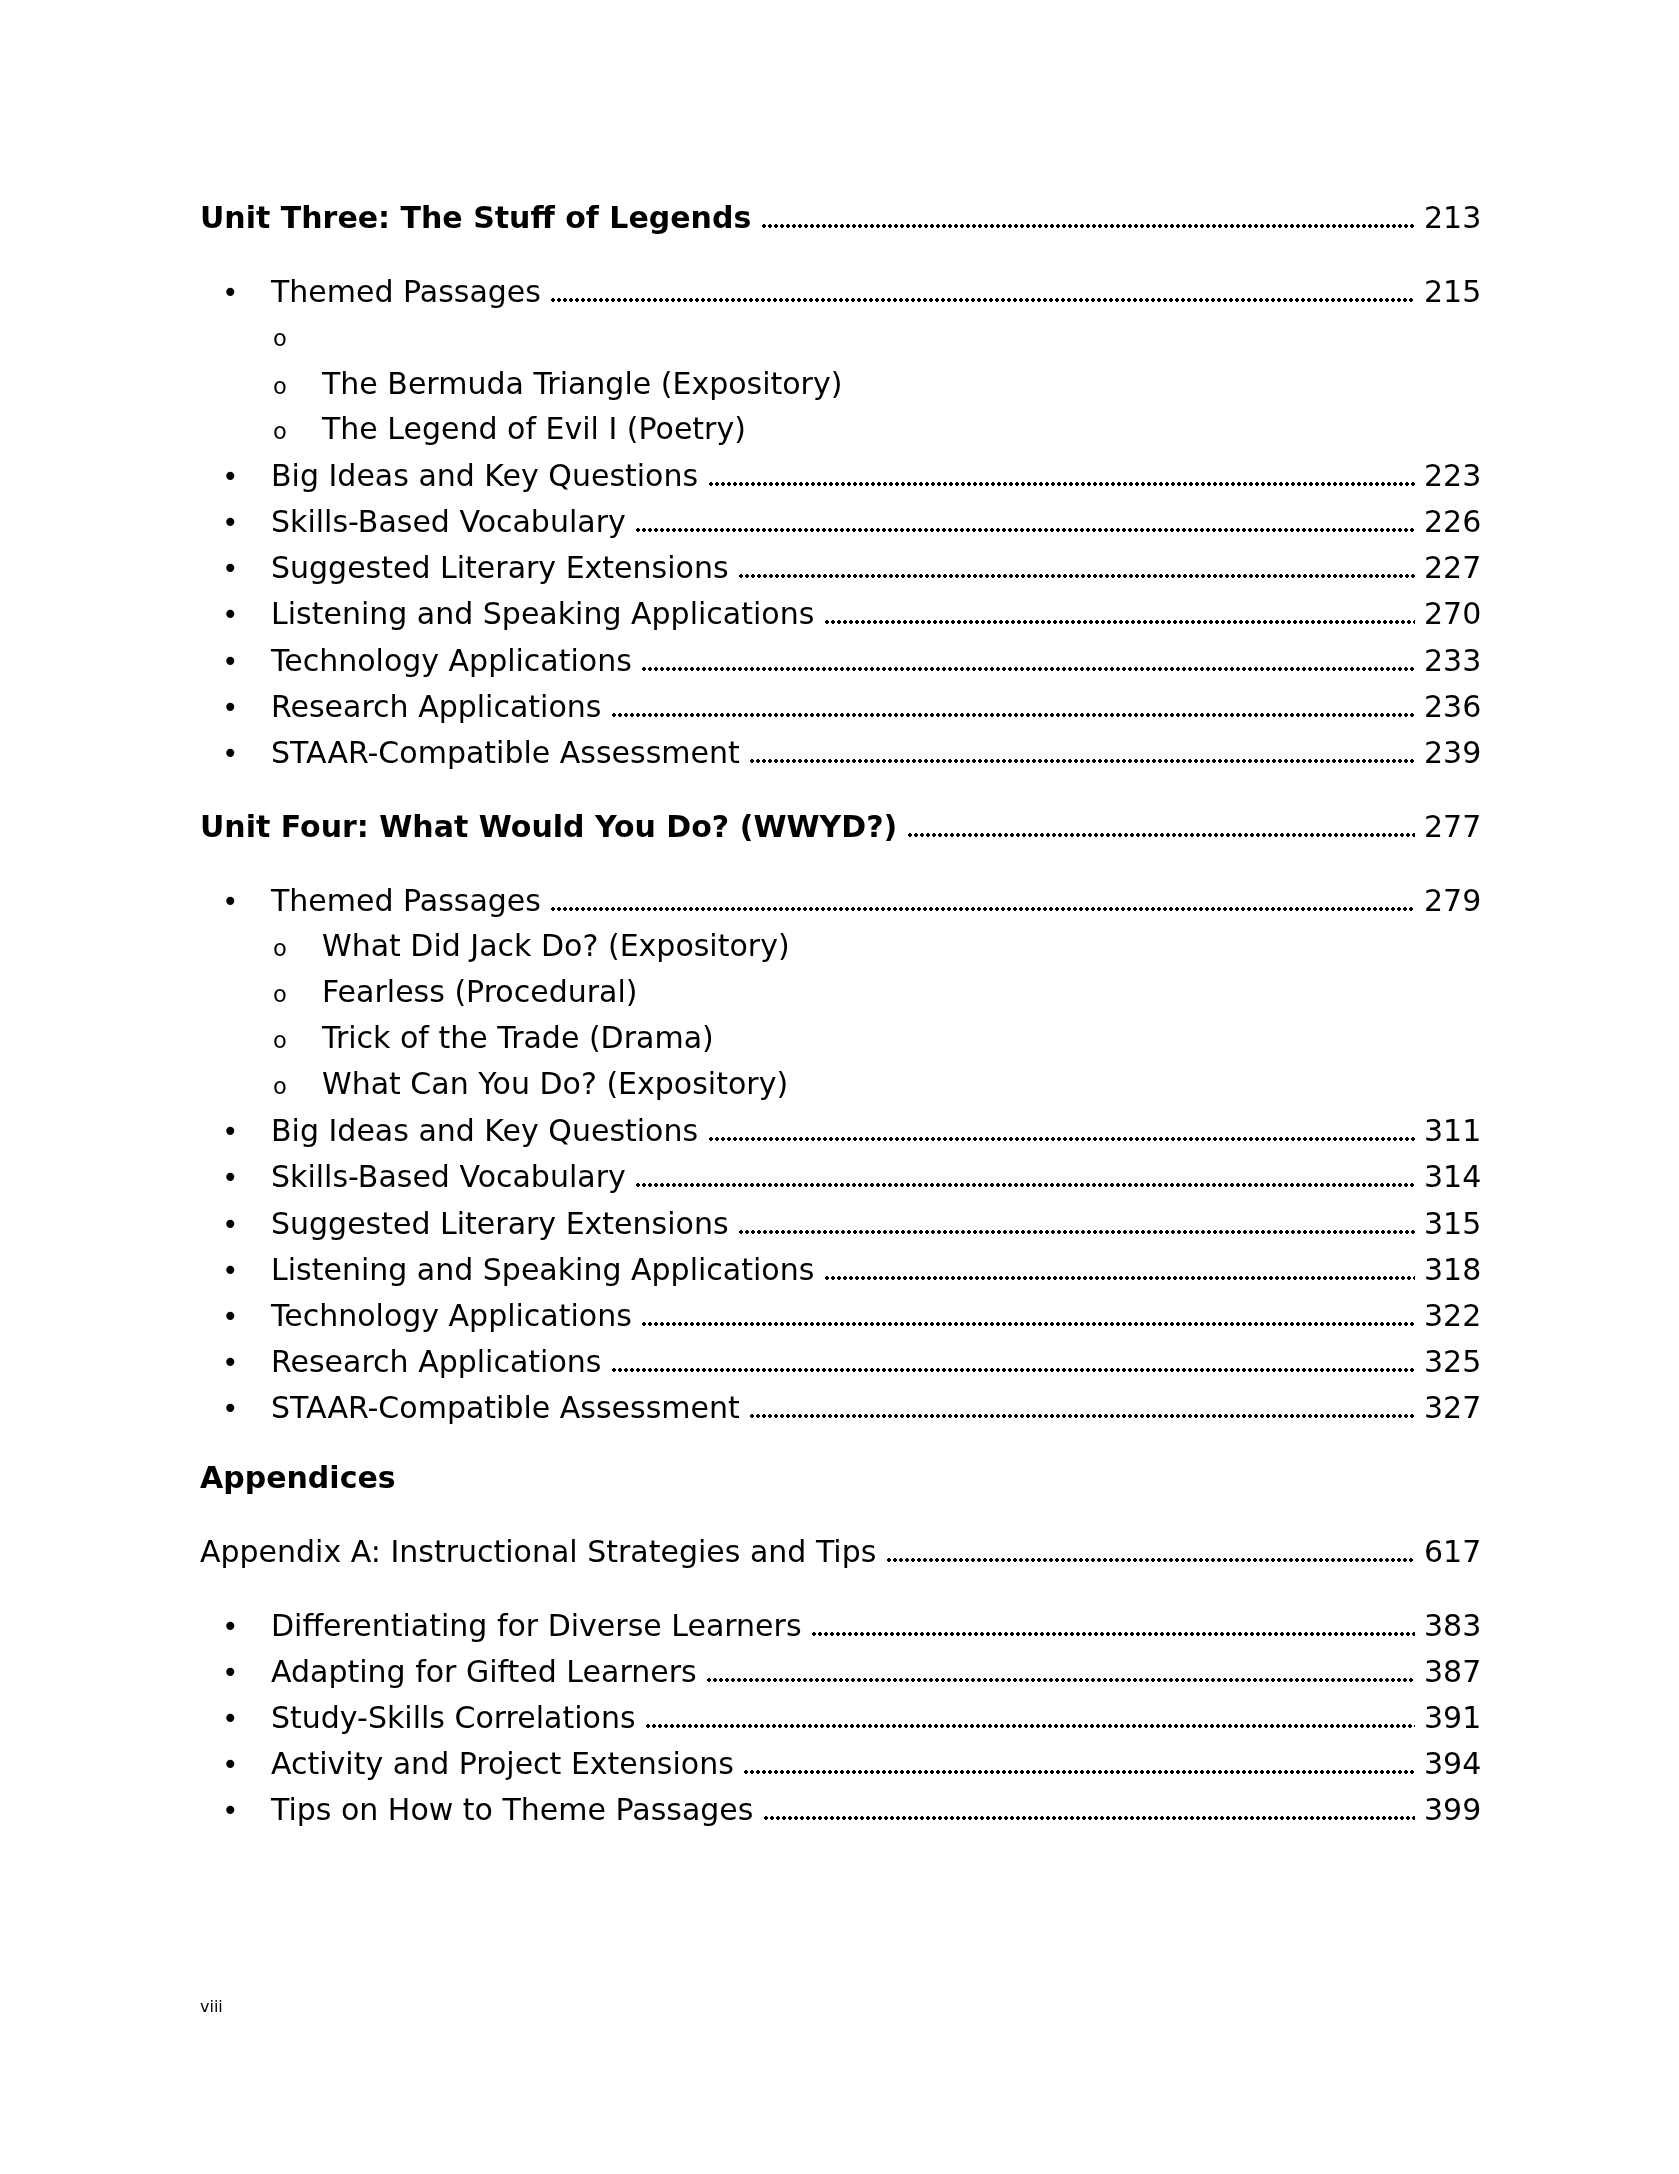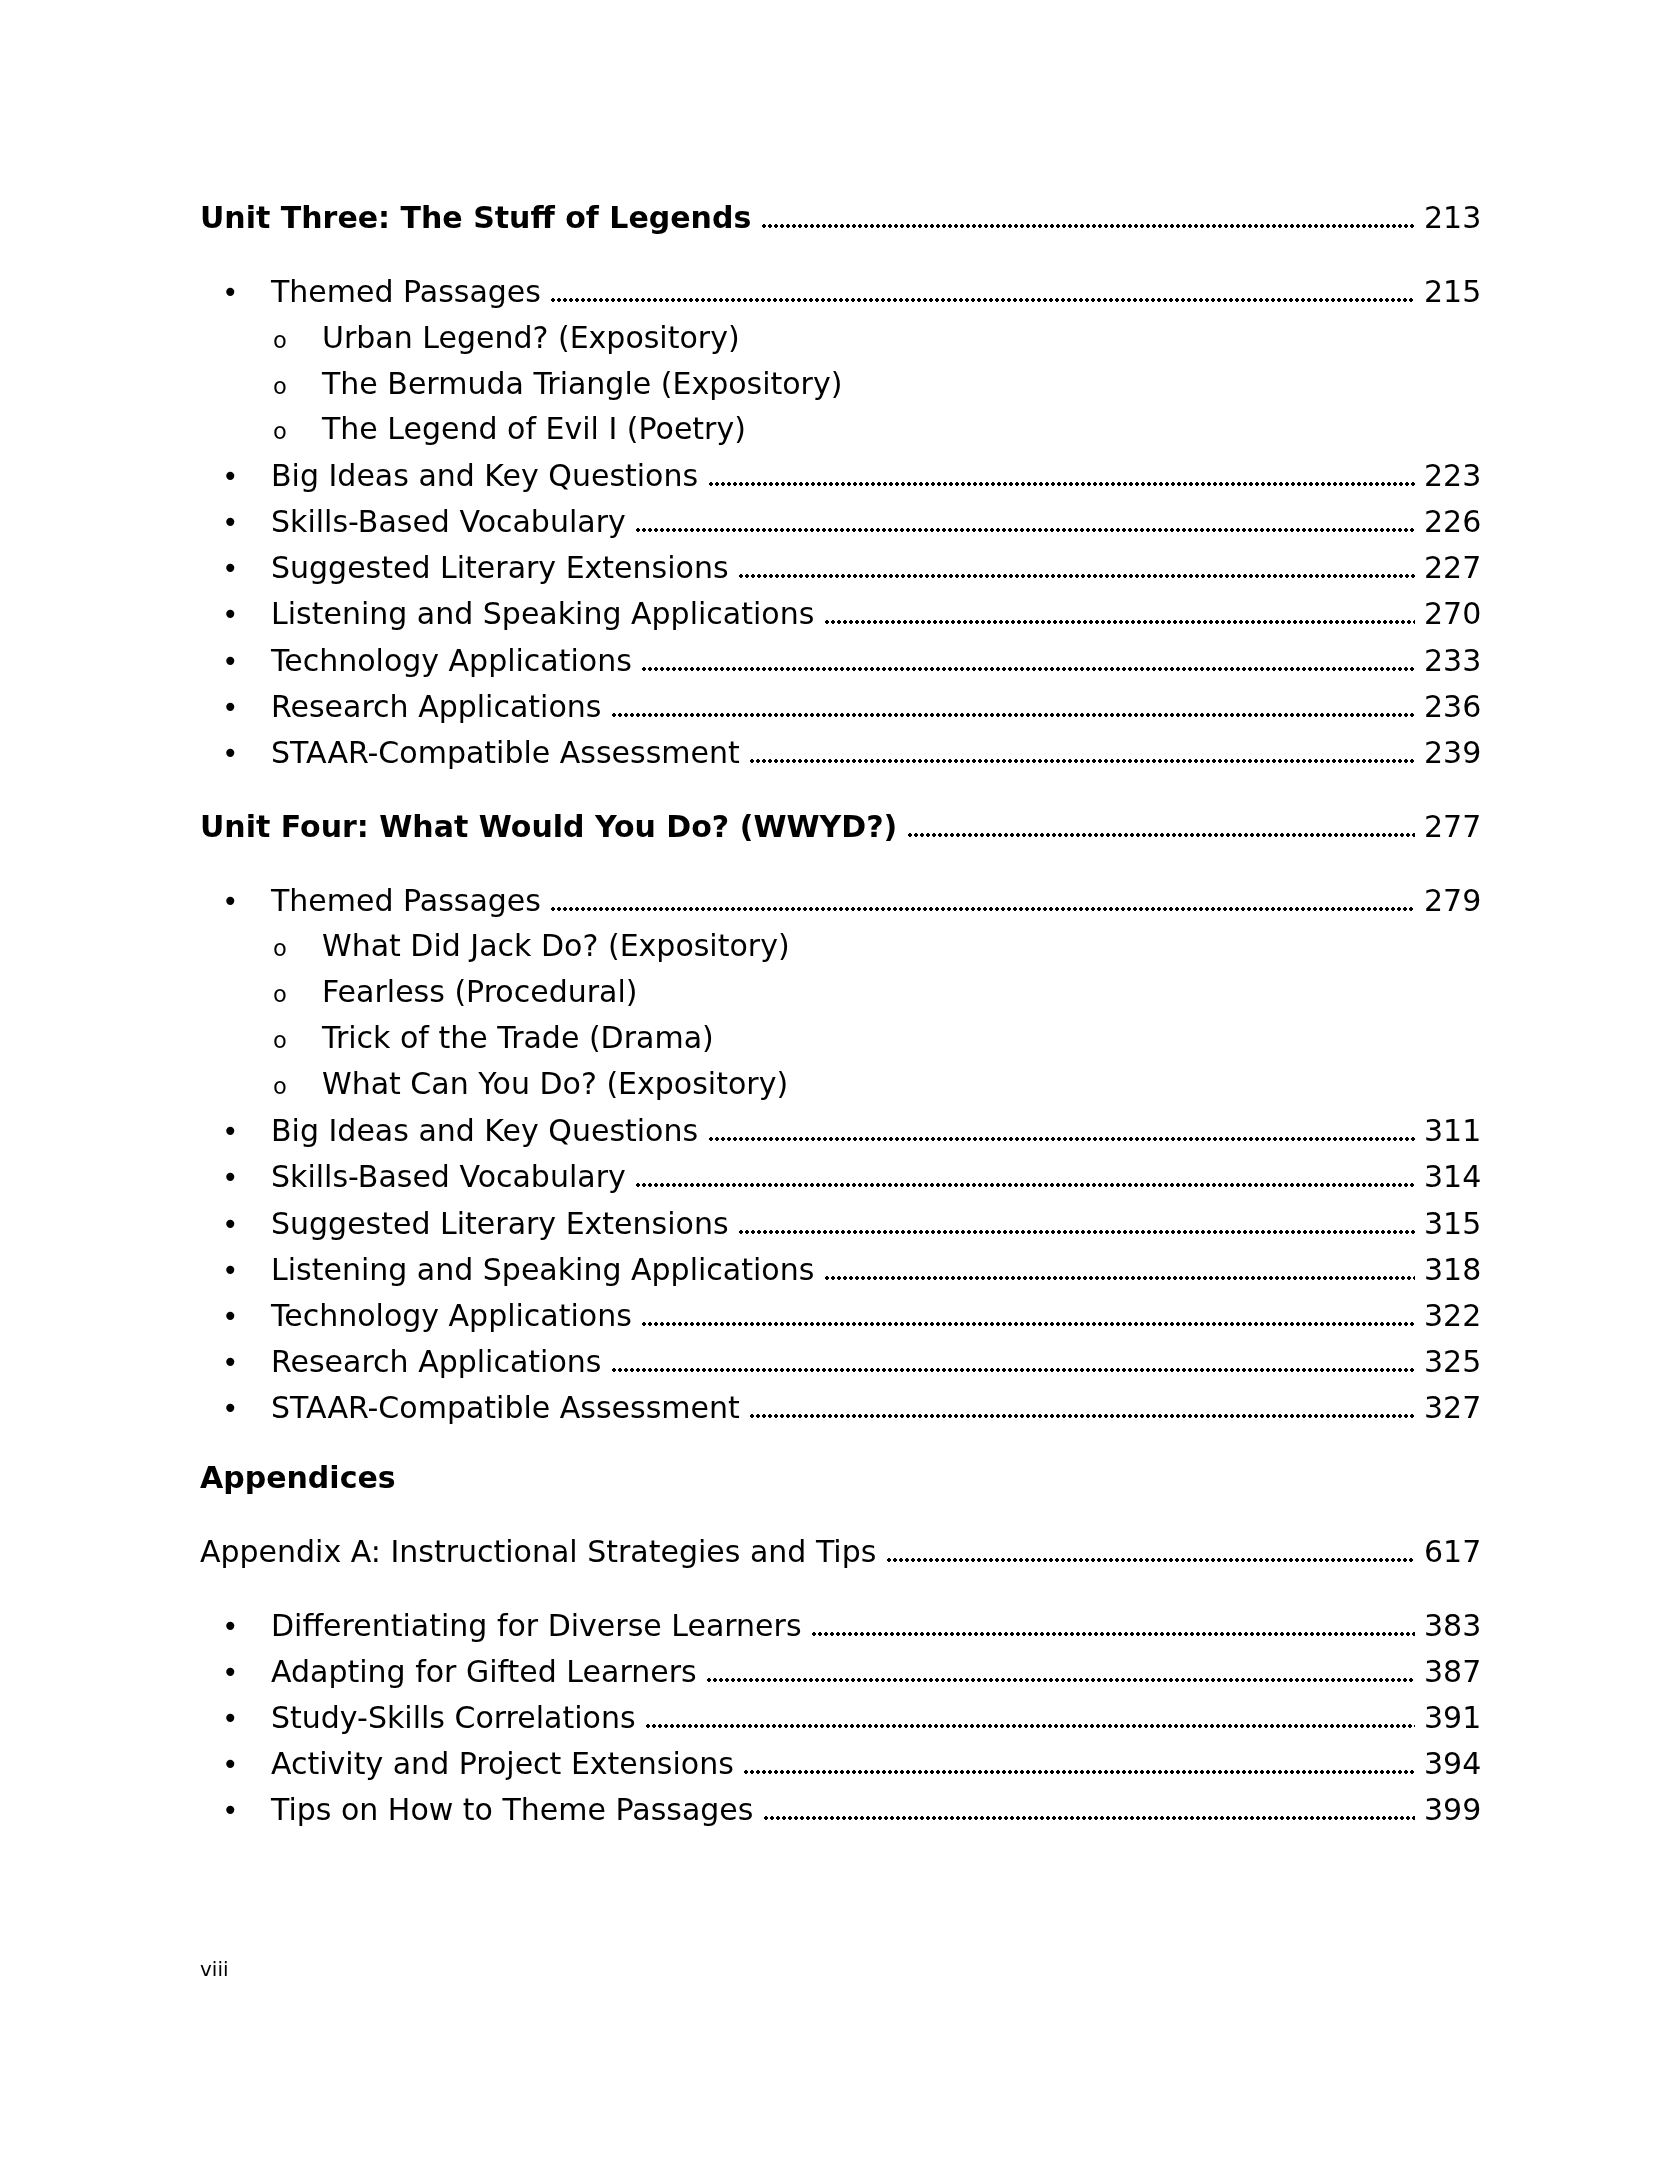--- a/index.html
+++ b/index.html
@@ -13,21 +13,21 @@
   .row.l2 { left: 273px; width: 1213px; }
   .marker { display: inline-block; flex: 0 0 auto; }
   .l1 .marker { width: 49px; font-size: 28px; }
   .l2 .marker { width: 49px; font-size: 22.6px; }
   .label { flex: 0 0 auto; }
   .leader-wrap { flex: 1 1 auto; display: flex; align-items: flex-end; height: 34px; margin: 0 9.4px; }
   .leader-wrap .dots { width: 100%; height: 3.8px;
             background-image: radial-gradient(circle, #000 0 1.6px, transparent 1.8px);
             background-size: 6px 3.8px; background-repeat: repeat-x; }
   .page-num { flex: 0 0 auto; width: 62px; text-align: left; font-weight: normal; }
-  .footer { position: absolute; left: 200px; top: 1957px; font-size: 20px; }
+  .footer { position: absolute; left: 200px; top: 1997px; font-size: 16px; }
 </style>
 </head>
 <body>
 
 <div class="page">
 
   <div class="row bold" style="top:194px">
     <span class="label">Unit Three: The Stuff of Legends</span>
     <span class="leader-wrap">
         <span class="dots"></span>
@@ -38,21 +38,20 @@
   <div class="row l1" style="top:268px">
     <span class="marker">•</span>
     <span class="label">Themed Passages</span>
     <span class="leader-wrap">
         <span class="dots"></span>
       </span>
     <span class="page-num">215</span>
   </div>
   <div class="row l2" style="top:315px">
     <span class="marker">o</span>
-    <span class="label">Urban Legend? (Expository)</span>
   </div>
   <div class="row l2" style="top:361px">
     <span class="marker">o</span>
     <span class="label">The Bermuda Triangle (Expository)</span>
   </div>
   <div class="row l2" style="top:406px">
     <span class="marker">o</span>
     <span class="label">The Legend of Evil I (Poetry)</span>
   </div>
   <div class="row l1" style="top:452px">

